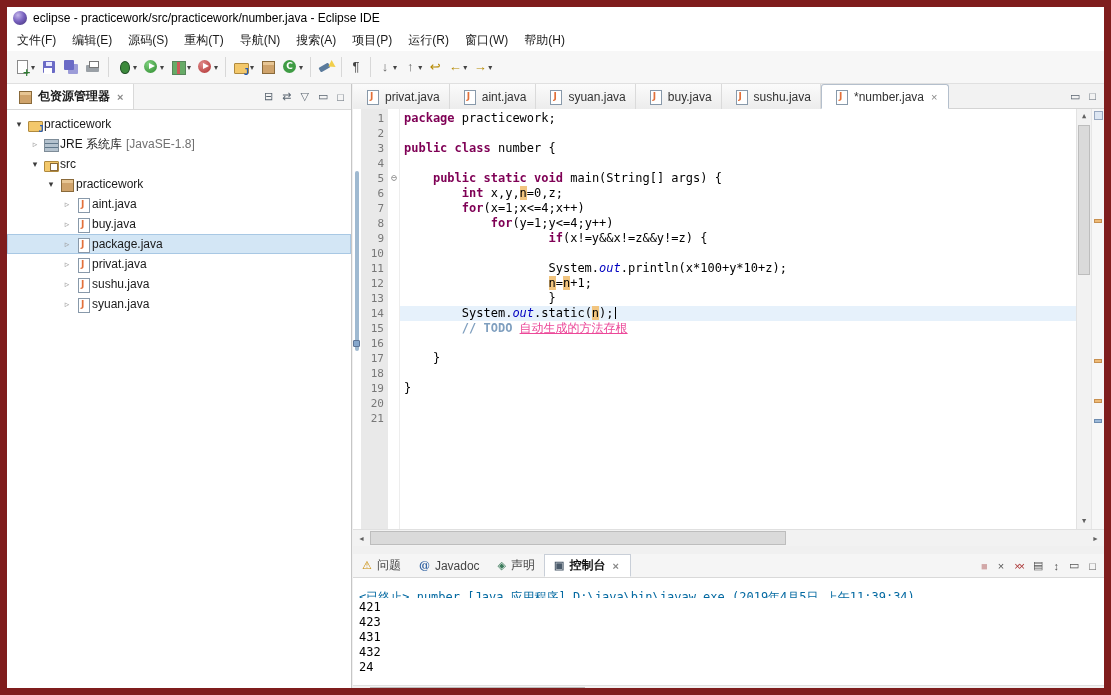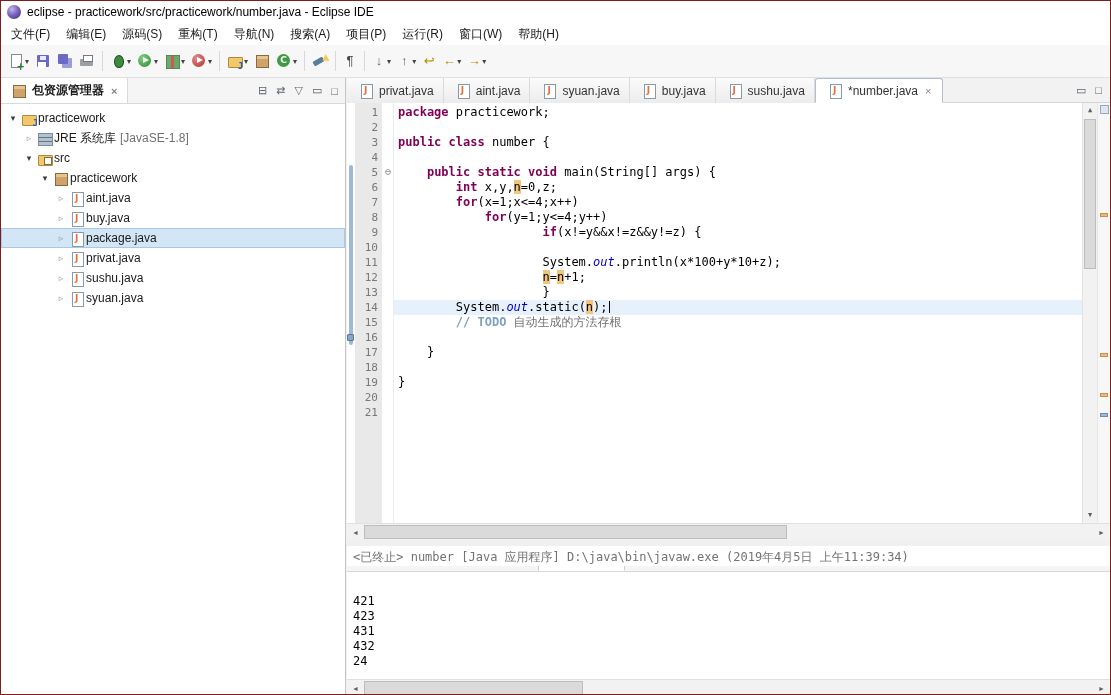--- a/index.html
+++ b/index.html
@@ -1,18 +1,18 @@
 <!DOCTYPE html>
 <html><head>
 <meta charset="utf-8">
 <style>
   * { box-sizing: border-box; margin:0; padding:0; }
   html,body { background:#d8d8d8; }
   body { font-family:"Liberation Sans", sans-serif; font-size:12px; color:#1a1a1a; }
-  .window { position:relative; width:1111px; height:695px; background:#ffffff; overflow:hidden; border:1px solid #7f1d1d; }
+  .window { position:relative; width:1111px; height:695px; background:#ffffff; overflow:hidden; border:7px solid #7f1d1d; }
 
   
   .titlebar { height:22px; display:flex; align-items:center; gap:6px; padding-left:6px; background:#ffffff; }
   .eclipse-logo { width:14px; height:14px; border-radius:50%; background:radial-gradient(circle at 35% 30%, #c3b6ea 0%, #7a63c0 45%, #3d2d73 100%); flex:none; }
   .title-text { font-size:12px; color:#000; white-space:nowrap; }
   .menubar { height:22px; display:flex; align-items:center; padding-left:2px; background:#ffffff; }
   .menu-item { padding:3px 8px; cursor:default; }
   .toolbar { height:33px; display:flex; align-items:center; padding:0 4px; background:#f7f7f7; border-bottom:1px solid #e0e0e0; }
   .tb-btn { height:24px; display:flex; align-items:center; padding:0 3px; border-radius:3px; }
   .tb-sep { width:1px; height:20px; background:#d8d8d8; margin:0 4px; flex:none; }
@@ -89,21 +89,21 @@
   .range-bar { position:absolute; left:2px; width:4px; background:#9fb9d0; border-radius:2px; z-index:2; }
   .task-marker { position:absolute; left:0; width:7px; height:7px; background:#86a7cc; border:1px solid #5d7596; border-radius:1px; z-index:2; }
 
   .code { flex:1; position:relative; padding-top:2px; overflow:hidden; background:#fff; }
   .c-row { height:15px; white-space:pre; font:12px/15px "DejaVu Sans Mono",monospace; padding-left:4px; color:#000; }
   .c-row.current { background:#e6f1fb; }
   .tok-kw { color:#7f0055; font-weight:bold; }
   .tok-fld { color:#0000c0; font-style:italic; }
   .tok-occ { background:#f2c57f; }
   .tok-todo { color:#7f9fbf; font-weight:bold; }
-  .tok-cmt { color:#737373; }
+  .tok-cmt { color:#ec4899;text-decoration:underline; }
   .caret { display:inline-block; width:0; height:12px; border-left:1px solid #000; vertical-align:-2px; margin-left:1px; }
 
   .vscroll { width:15px; flex:none; position:relative; background:#f2f2f2; border-left:1px solid #e2e2e2; }
   .vs-arrow { position:absolute; left:0; width:100%; height:15px; text-align:center; font-size:7px; line-height:15px; color:#606060; }
   .vs-up { top:0; } .vs-down { bottom:0; }
   .vs-thumb { position:absolute; top:16px; left:1px; right:1px; height:150px; background:#dadada; border:1px solid #bdbdbd; }
   .overview { width:13px; flex:none; position:relative; background:#f7f7f7; border-left:1px solid #e6e6e6; }
   .ov-head { position:absolute; top:2px; left:2px; width:9px; height:9px; background:#dde6f2; border:1px solid #98a8c0; }
   .ov-mark { position:absolute; left:2px; width:8px; height:4px; }
   .ov-occurrence { background:#eebb77; border:1px solid #c89050; }
@@ -122,21 +122,21 @@
   .ctab { display:flex; align-items:center; gap:5px; padding:0 9px; color:#444; }
   .ctab.active { background:#fff; border:1px solid #c9cfd8; border-bottom:1px solid #fff; font-weight:bold; color:#111; }
   .ctab-icon { font-size:11px; }
   .ci-problems { color:#c98a00; }
   .ci-javadoc { color:#3465a4; font-weight:bold; font-family:"DejaVu Serif",serif; }
   .ci-declaration { color:#3a7a5a; }
   .ci-console { color:#4a5a6a; }
   .ctools { margin-left:auto; display:flex; align-items:center; gap:10px; padding-right:8px; color:#555; font-size:11px; }
   .ct-dim { color:#c08080; opacity:.65; }
   .ct-red { color:#a33; letter-spacing:-2px; }
-  .cheader { position:absolute; left:0; right:0; top:468px; height:20px; padding:3px 6px; font:12px "DejaVu Sans Mono",monospace; color:#737373; background:#fff; white-space:nowrap; overflow:hidden; }
+  .cheader { position:absolute; left:0; right:0; top:502px; height:20px; padding:3px 6px; font:12px "DejaVu Sans Mono",monospace; color:#0369a1; background:#fff; white-space:nowrap; overflow:hidden; }
   .coutput { position:absolute; left:0; right:0; top:514px; height:87px; padding:2px 6px; background:#fff; overflow:hidden; }
   .console-line { font:12px/15px "DejaVu Sans Mono",monospace; color:#000; white-space:pre; }
   .chscroll { top:601px; }
 </style>
 </head>
 <body>
 
 <div class="window">
 
   <div class="titlebar">

